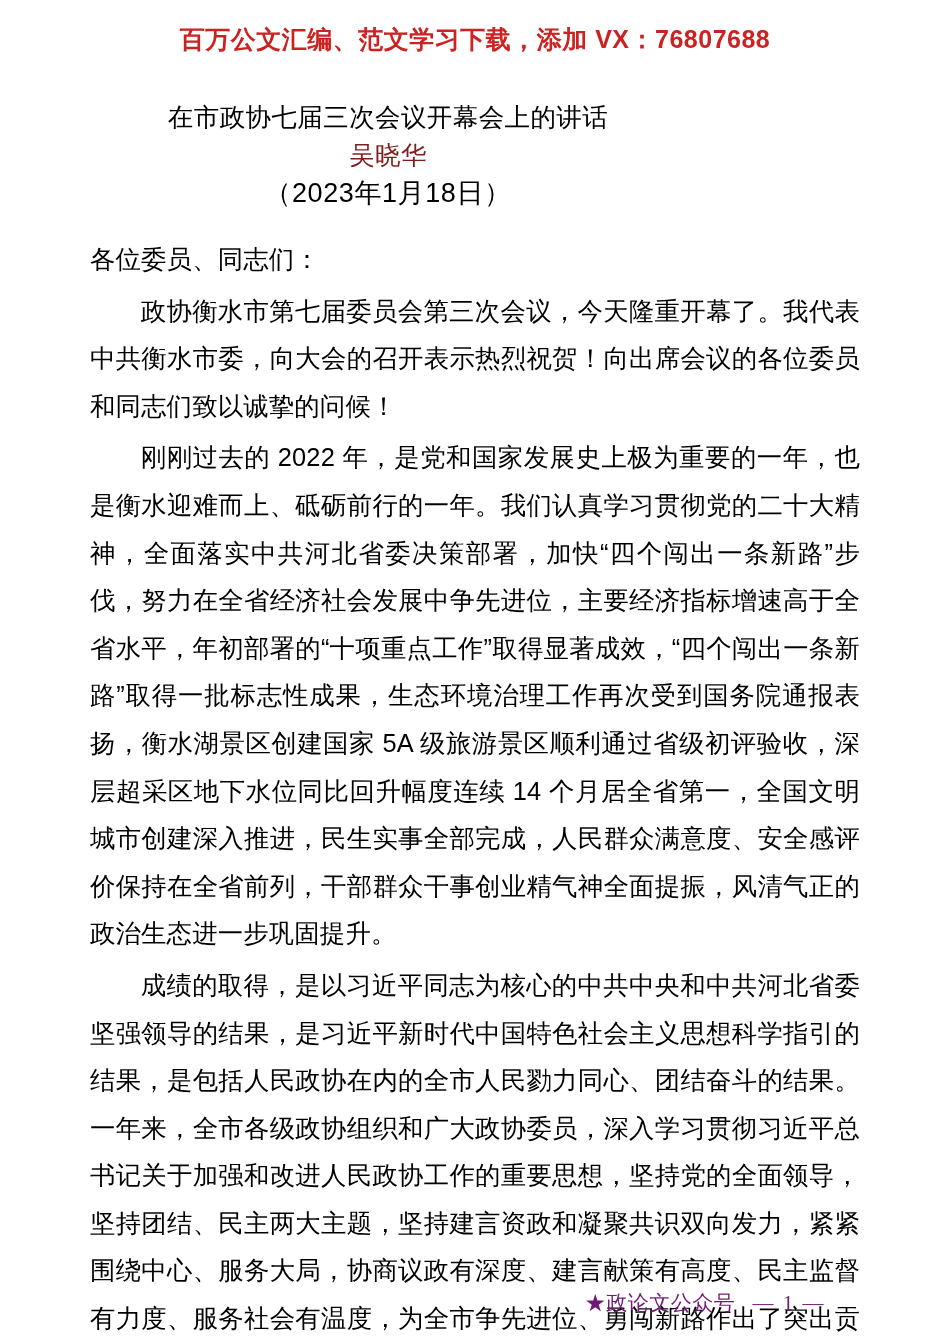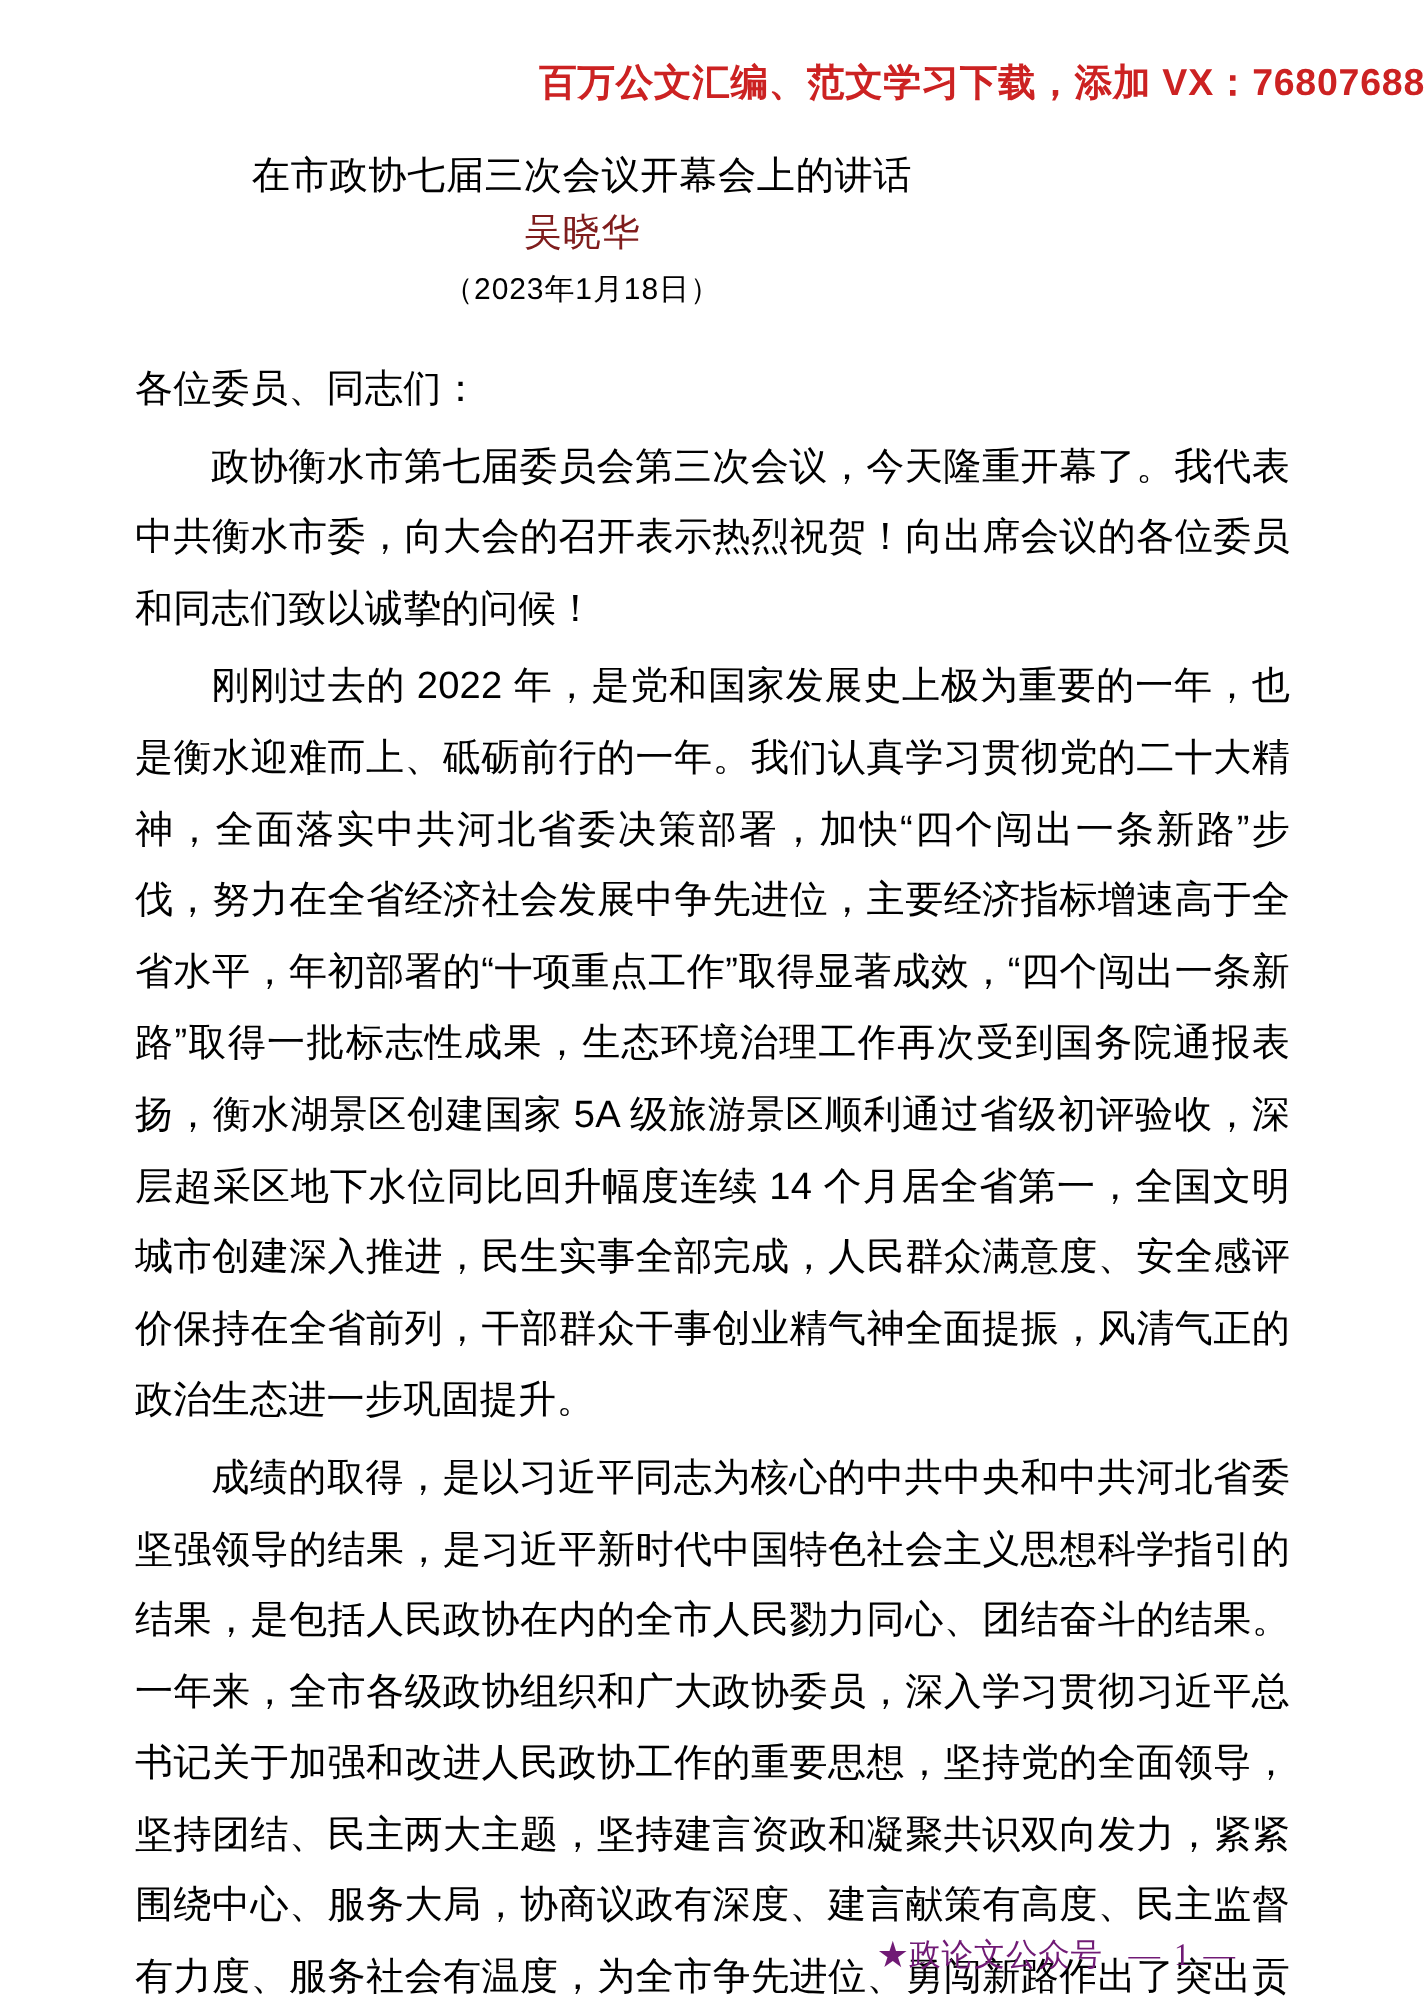--- a/index.html
+++ b/index.html
@@ -15,24 +15,24 @@
     width: 950px;
     height: 1344px;
     background: #ffffff;
     overflow: hidden;
     box-sizing: border-box;
   }
 
   
   .promo-banner {
     position: absolute;
-    top: 38px;
+    top: 23px;
     left: 0;
     width: 950px;
-    text-align: right;
+    text-align: center;
     font-size: 25px;
     font-weight: 700;
     letter-spacing: 0.5px;
     color: #cc2222;
     white-space: nowrap;
   }
 
   
   .title-block {
     position: absolute;
@@ -49,21 +49,21 @@
     letter-spacing: 0.4px;
   }
   .doc-author {
     font-size: 25.5px;
     line-height: 38px;
     color: #7f1d1d;
     font-weight: 400;
     letter-spacing: 0.4px;
   }
   .doc-date {
-    font-size: 20px;
+    font-size: 27px;
     line-height: 38px;
     color: #000000;
     font-weight: 400;
     letter-spacing: 0.6px;
   }
 
   
   .body-area {
     position: absolute;
     top: 232px;

